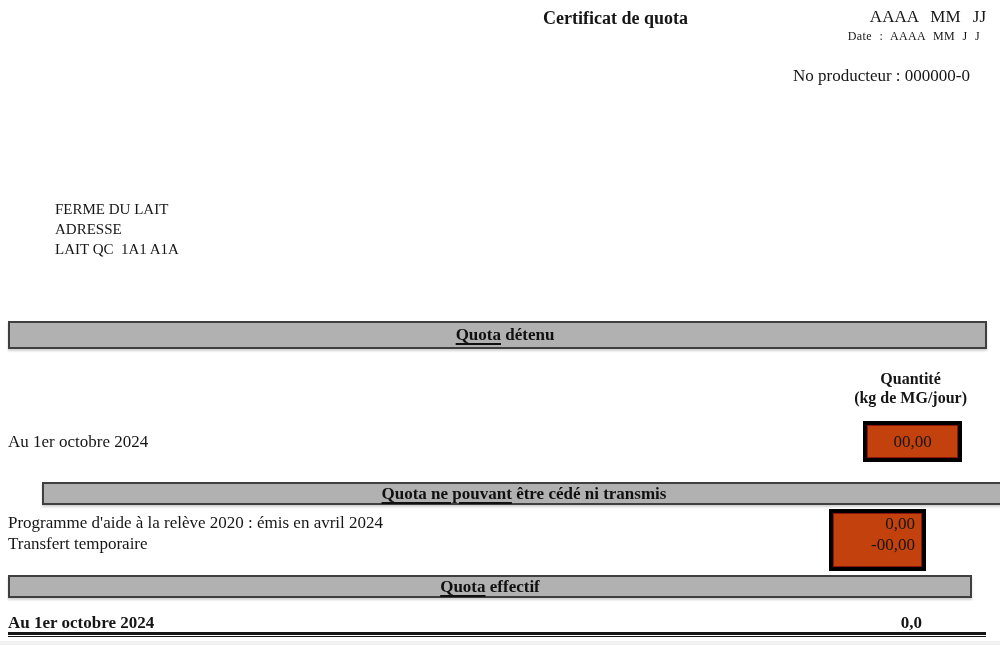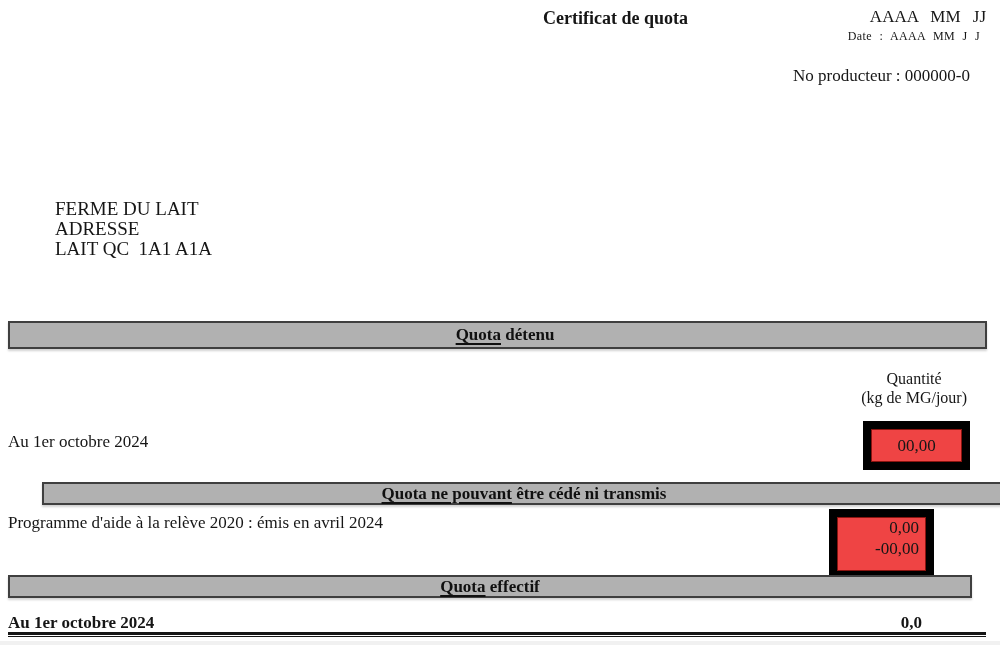--- a/index.html
+++ b/index.html
@@ -10,41 +10,41 @@
   }
   .abs { position:absolute; }
   .pre { white-space:pre; }
 
   .title { top:8px; left:288px; width:400px; text-align:right;
            font-size:18px; font-weight:bold; }
   .date-top { top:7px; right:14px; font-size:17px; word-spacing:8px; }
   .date-line { top:29px; right:20px; font-size:12px; word-spacing:4px; letter-spacing:0.4px; }
   .producer { top:66px; right:30px; font-size:17px; }
 
-  .address { left:55px; top:199px; font-size:19px; line-height:20px; }
+  .address { left:55px; top:199px; font-size:15px; line-height:20px; }
 
   .banner {
     left:8px; width:960px; background:#b1b1b1;
     border:2px solid #3f3f3f; box-shadow:0 2px 2px rgba(0,0,0,0.18);
     text-align:center; font-weight:bold; font-size:17px; color:#101010;
   }
   .banner .u { text-decoration:underline; text-decoration-thickness:2px; text-underline-offset:3px; }
   .banner-1 { top:321px; height:24px; line-height:24px;padding-left:15px; }
   .banner-2 { top:482px; height:19px; line-height:19px;margin-left:34px; }
   .banner-3 { top:575px; height:19px; line-height:19px; }
 
   .qty-header { top:369px; right:33px; text-align:center;
-                font-weight:normal; font-size:16px; line-height:19px; }
+                font-weight:bold; font-size:16px; line-height:19px; }
 
   .row-label-1 { left:8px; top:432px; font-size:17px; }
 
   .redbox {
-    border:8px solid #000000;
+    border:4px solid #000000;
     box-shadow:inset 0 0 0 1px #8a1410;
-    background:#ef4444; font-size:17px;
+    background:#c2410c; font-size:17px;
   }
   .redbox-1 { left:863px; top:421px; width:91px; height:33px;
               line-height:33px; text-align:center; }
   .rows-2 { left:8px; top:512px; font-size:17px; line-height:21px; }
   .redbox-2 { left:829px; top:509px; width:82px; height:42px;
               text-align:right; padding:0 7px 12px 0; line-height:21px; }
   .redbox-2 div { height:21px; }
 
   .row-label-3 { left:8px; top:613px; font-size:17px; font-weight:bold; }
   .row-value-3 { right:78px; top:613px; font-size:17px; font-weight:bold; }
@@ -86,20 +86,21 @@
   <div class="abs redbox redbox-1">
     <span>00,00</span>
   </div>
 
   <div class="abs banner banner-2">
     <span class="u">Quota ne pouvant</span><span> être cédé ni transmis</span>
   </div>
 
   <div class="abs rows-2">
     <div>Programme d'aide à la relève 2020 : émis en avril 2024</div>
+    <div>Transfert temporaire</div>
   </div>
 
   <div class="abs redbox redbox-2">
     <div>0,00</div>
     <div>-00,00</div>
   </div>
 
   <div class="abs banner banner-3">
     <span class="u">Quota</span><span> effectif</span>
   </div>

